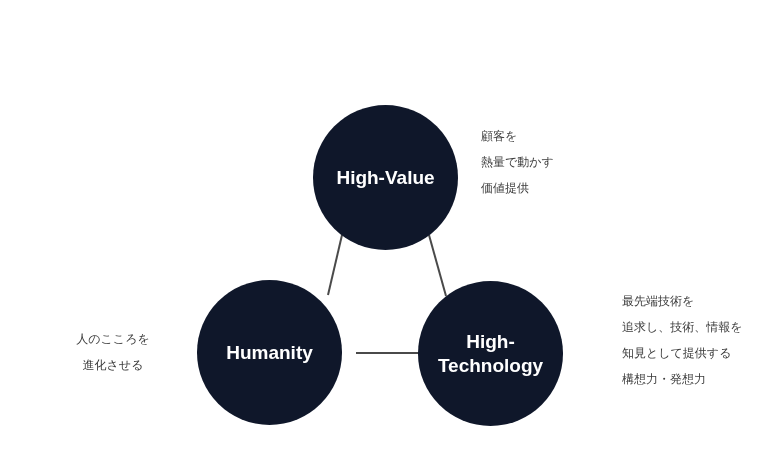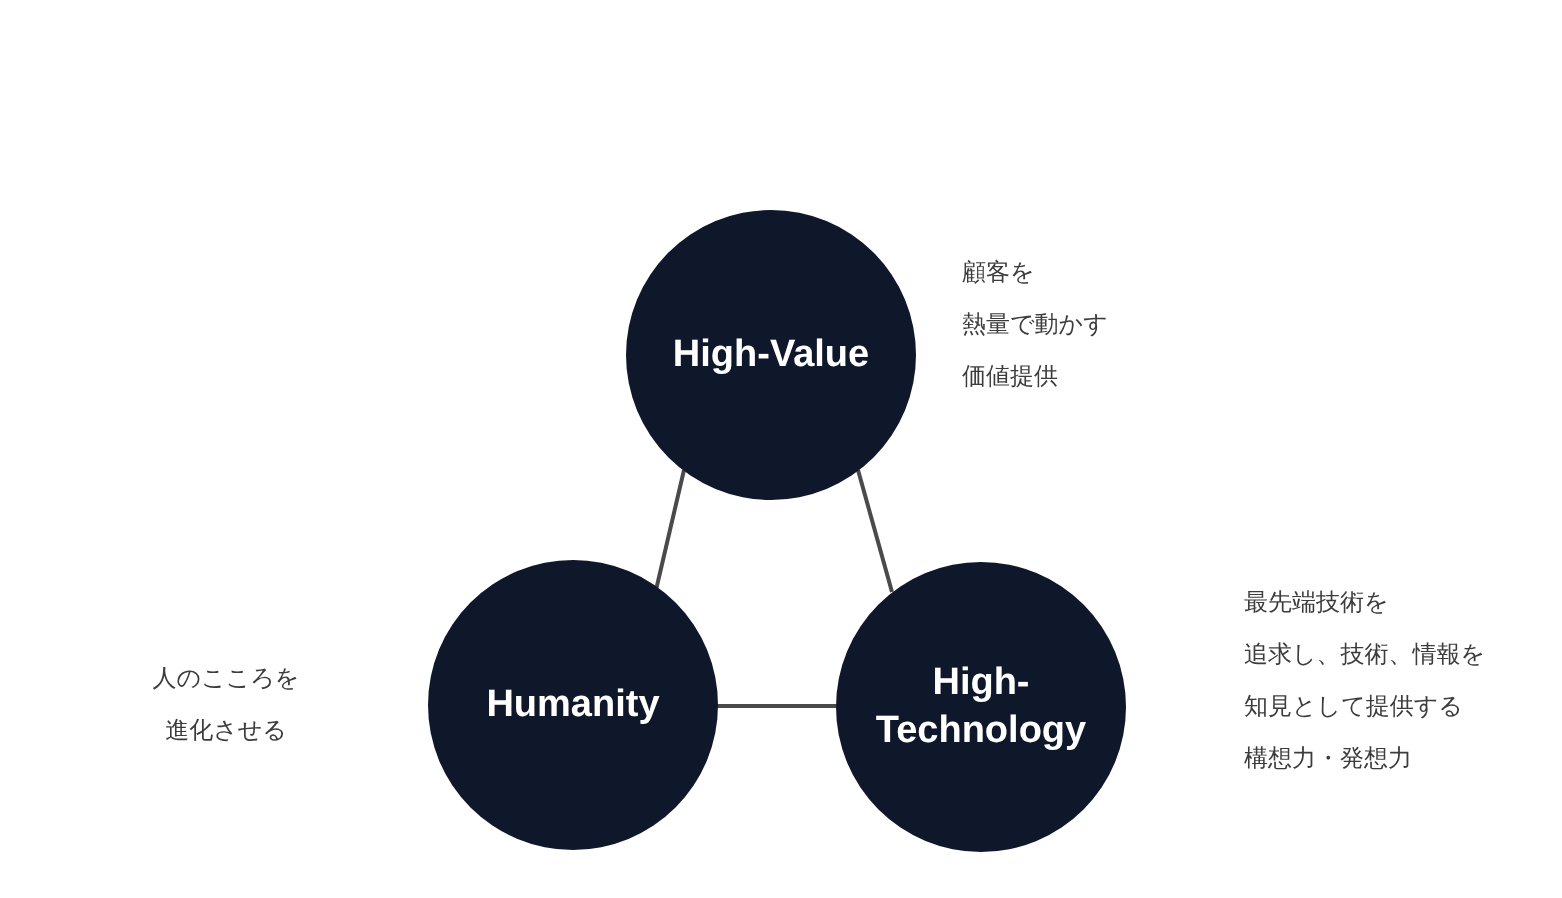--- a/index.html
+++ b/index.html
@@ -57,21 +57,21 @@
     line-height: 24px;
     z-index: 2;
   }
   .node .node-label { display: block; padding: 0 6px; }
   .node .node-label .l2 { display: block; }
 
   #node-high-value {
     left: 313px; top: 105px; width: 145px; height: 145px;
   }
   #node-humanity {
-    left: 214px; top: 280px; width: 145px; height: 145px;
+    left: 197px; top: 280px; width: 145px; height: 145px;
   }
   #node-high-technology {
     left: 418px; top: 281px; width: 145px; height: 145px;
   }
 
   
   .annotation {
     position: absolute;
     color: #3c3c3c;
     font-size: 12px;

